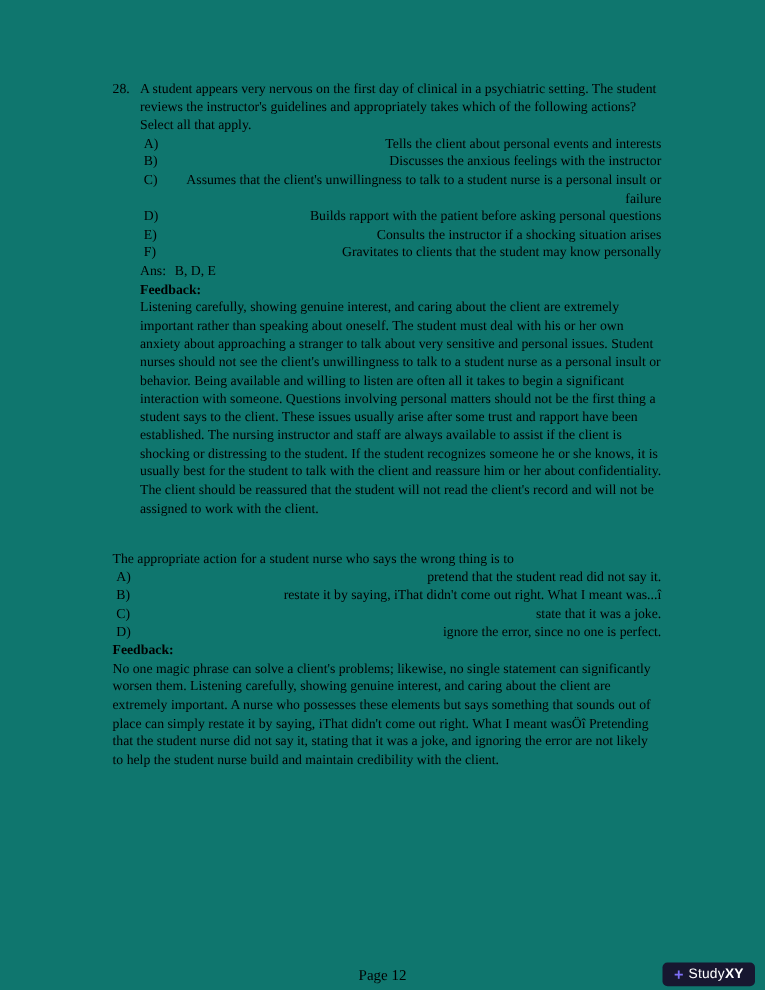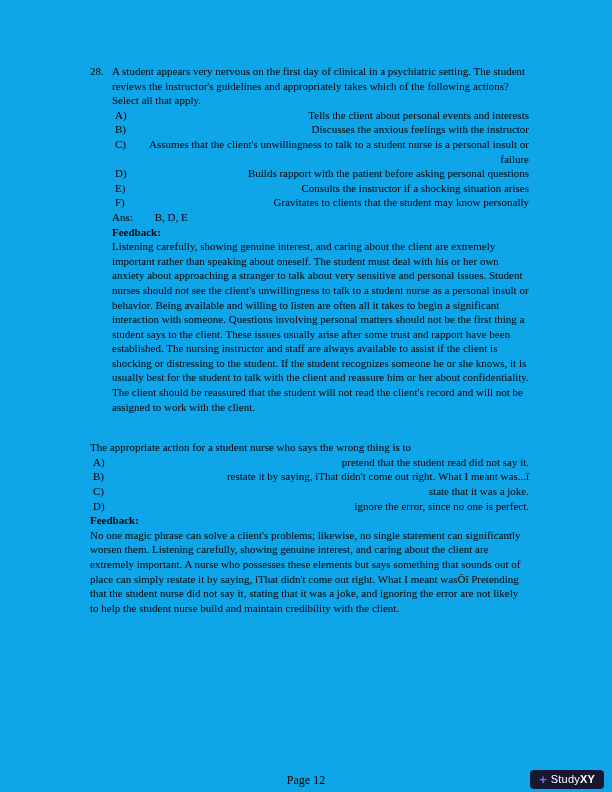--- a/index.html
+++ b/index.html
@@ -2,21 +2,21 @@
 <html><head>
 <meta charset="utf-8">
 <style>
   * { margin: 0; padding: 0; box-sizing: border-box; }
   html, body { background: #ffffff; }
   .page {
     position: relative;
     width: 612px;
     height: 792px;
     margin: 0 auto;
-    background: #0ea5e9;
+    background: #0f766e;
     font-family: "Liberation Serif", serif;
     font-size: 11px;
     line-height: 14.6px;
     color: #000000;
     overflow: hidden;
   }
   .content {
     position: absolute;
     top: 64px;
     left: 90px;
@@ -24,21 +24,21 @@
   }
   .question { margin: 0; }
   .question + .question { margin-top: 26px; }
   .q-row { display: flex; }
   .q-num { width: 22px; flex: none; }
   .q-body { flex: 1; min-width: 0; }
   .option { display: flex; padding-left: 3px; }
   .opt-letter { width: 26px; flex: none; }
   .opt-text { flex: 1; min-width: 0; text-align: right; }
   .ans-line { }
-  .ans-value { margin-left: 22px; }
+  .ans-value { margin-left: 7px; }
   .fb-label { font-weight: bold; }
   .fb-text { }
   .footer {
     position: absolute;
     left: 0; right: 0;
     bottom: 4px;
     text-align: center;
     font-size: 12px;
     color: #000000;
   }

